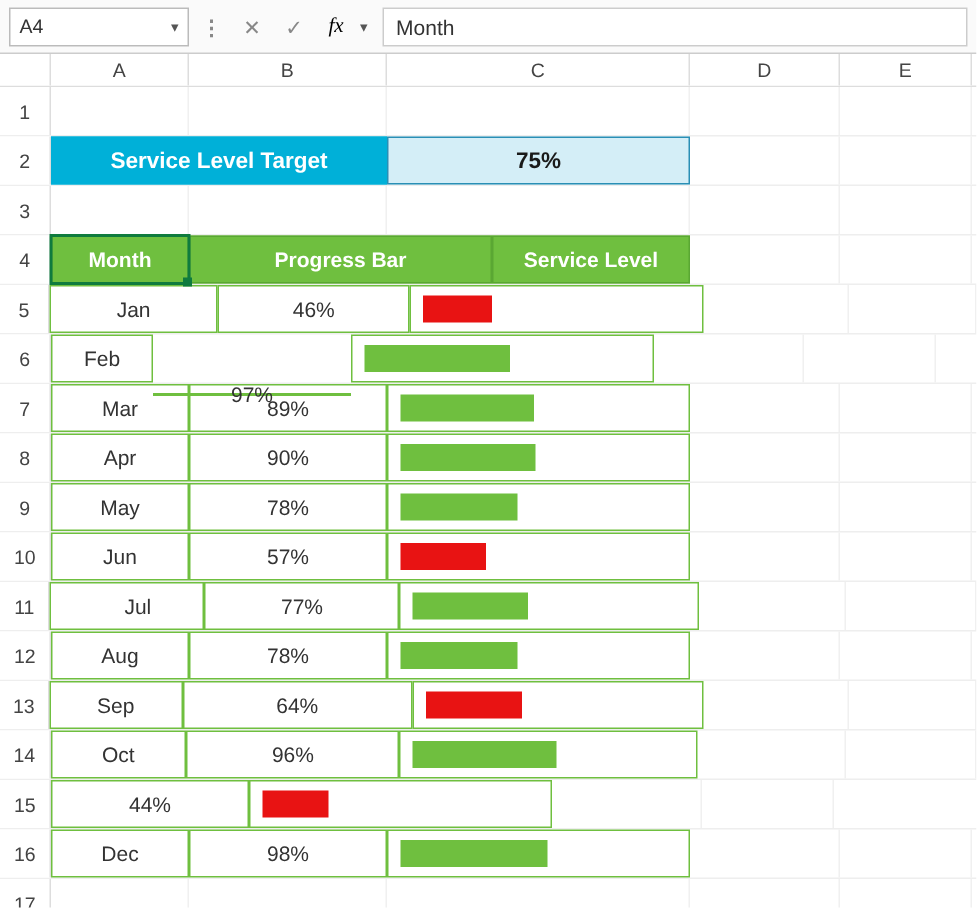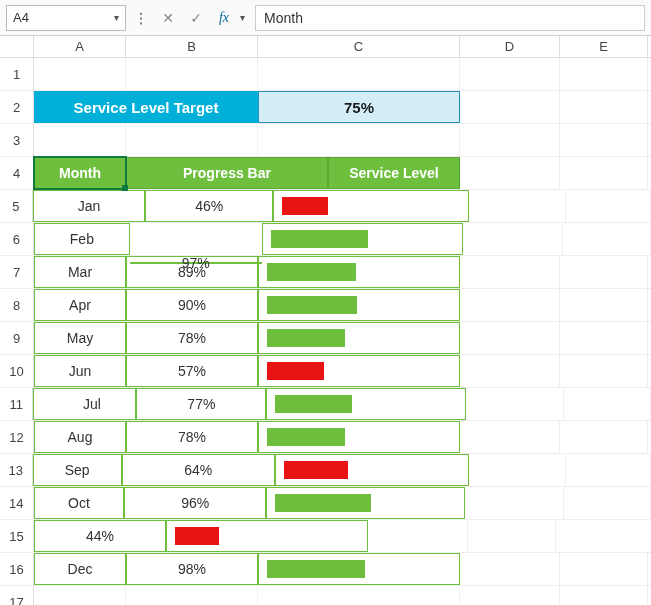--- a/index.html
+++ b/index.html
@@ -46,21 +46,21 @@
       height: 24px;
       display: flex;
       align-items: center;
       justify-content: center;
       color: #888;
       font-size: 14px;
     }
     .fb-btn.fx {
       font-style: italic;
       font-family: Georgia, serif;
-      color: #0369a1;
+      color: #000000;
       font-size: 14px;
     }
     .formula-input {
       flex: 1;
       height: 26px;
       border: 1px solid #ccc;
       background: #fff;
       padding: 0 8px;
       display: flex;
       align-items: center;
@@ -243,21 +243,21 @@
         <div class="cell data-cell-a colA" style="width: 116px;">Jan</div>
         <div class="cell data-cell-b colB" style="width: 132px;">46%</div>
         <div class="cell data-cell-c colC" style="width: 202px;">
           <div class="prog-bar prog-red" style="width: 46px;"></div>
         </div>
         <div class="cell colD" style="width: 100px;"></div>
         <div class="cell colE" style="width: 88px;"></div>
       </div>
       <div class="row">
         <div class="row-h">6</div>
-        <div class="cell data-cell-a colA" style="width: 96px;">Feb</div>
+        <div class="cell data-cell-a colA" style="width: 68px;">Feb</div>
         <div class="cell data-cell-b colB" style="width: 132px; margin-top: 39px;">97%</div>
         <div class="cell data-cell-c colC" style="width: 202px;">
           <div class="prog-bar prog-green" style="width: 97px;"></div>
         </div>
         <div class="cell colD" style="width: 100px;"></div>
         <div class="cell colE" style="width: 88px;"></div>
       </div>
       <div class="row">
         <div class="row-h">7</div>
         <div class="cell data-cell-a colA" style="width: 92px;">Mar</div>

